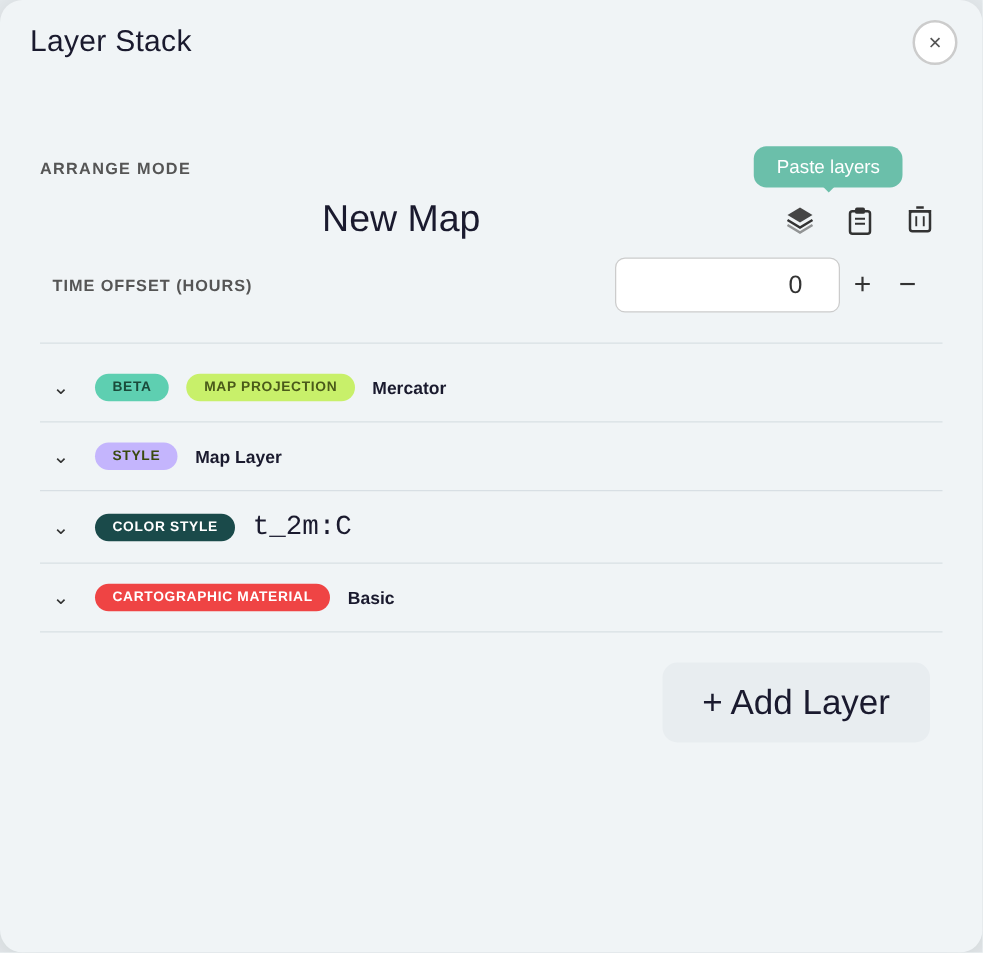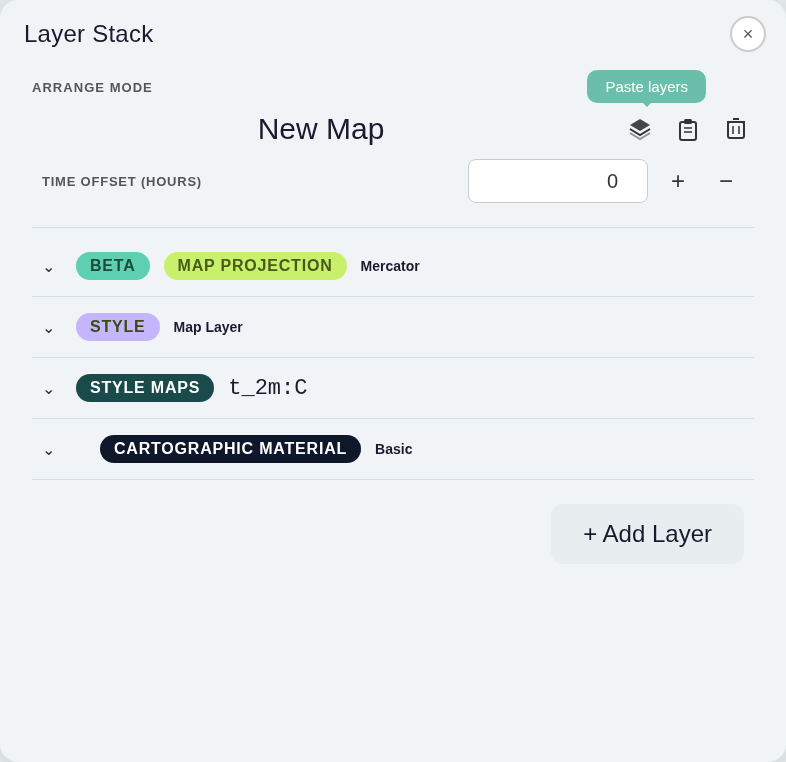--- a/index.html
+++ b/index.html
@@ -54,30 +54,31 @@
 
     .content {
       padding: 16px 32px 24px;
     }
     .arrange-mode-row {
       display: flex;
       align-items: center;
       justify-content: space-between;
       margin-bottom: 8px;
       position: relative;
+      margin-top: 47px;
     }
     .arrange-mode-label {
       font-size: 13px;
       font-weight: 600;
       color: #555;
       letter-spacing: 0.08em;
     }
     .paste-layers-tooltip {
       position: absolute;
-      right: 48px;
+      right: 32px;
       top: -10px;
       background: #6bbfaa;
       color: #fff;
       font-size: 15px;
       font-weight: 500;
       padding: 8px 18px;
       border-radius: 10px;
       white-space: nowrap;
       pointer-events: none;
       z-index: 10;
@@ -115,21 +116,21 @@
       align-items: center;
       justify-content: center;
       font-size: 22px;
       color: #333;
       border-radius: 6px;
     }
 
     .time-offset-row {
       display: flex;
       align-items: center;
-      gap: 12px;
+      gap: 0;
       margin: 12px 0 24px;
       padding: 0 10px;
     }
     .time-offset-label {
       font-size: 13px;
       font-weight: 600;
       color: #555;
       letter-spacing: 0.06em;
       flex: 1;
     }
@@ -174,21 +175,21 @@
       cursor: pointer;
     }
     .chevron {
       font-size: 16px;
       color: #333;
       min-width: 20px;
     }
     .badge {
       border-radius: 20px;
       padding: 5px 14px;
-      font-size: 16px;
+      font-size: 11px;
       font-weight: 700;
       letter-spacing: 0.05em;
       white-space: nowrap;
     }
     .badge-teal {
       background: #5ecfb1;
       color: #1a4a3a;
     }
     .badge-yellow-green {
       background: #c8f06a;
@@ -196,23 +197,22 @@
     }
     .badge-dark-teal {
       background: #1a4a4a;
       color: #fff;
     }
     .badge-style {
       background: #c4b5fd;
       color: #3a4a10;
     }
     .badge-cartographic {
-      background: #0f172a;
+      background: #ef4444;
       color: #fff;
-      margin-left: 24px;
     }
     .layer-name {
       font-size: 22px;
       font-weight: 400;
       color: #1a1a2e;
       font-family: 'Courier New', monospace;
     }
     .layer-name-bold {
       font-size: 14px;
       font-weight: 700;
@@ -221,21 +221,21 @@
     .add-layer-row {
       display: flex;
       justify-content: flex-end;
       padding: 24px 10px 8px;
     }
     .add-layer-btn {
       background: #e8edf0;
       border: none;
       border-radius: 12px;
       padding: 16px 32px;
-      font-size: 24px;
+      font-size: 28px;
       font-weight: 500;
       color: #1a1a2e;
       cursor: pointer;
       display: flex;
       align-items: center;
       gap: 10px;
     }
   </style>
 </head>
 <body>
@@ -299,21 +299,21 @@
     </div>
 
     <div class="layer-item">
       <span class="chevron">⌄</span>
       <span class="badge badge-style">STYLE</span>
       <span class="layer-name-bold">Map Layer</span>
     </div>
 
     <div class="layer-item">
       <span class="chevron">⌄</span>
-      <span class="badge badge-dark-teal">STYLE MAPS</span>
+      <span class="badge badge-dark-teal">COLOR STYLE</span>
       <span class="layer-name">t_2m:C</span>
     </div>
 
     <div class="layer-item">
       <span class="chevron">⌄</span>
       <span class="badge badge-cartographic">CARTOGRAPHIC MATERIAL</span>
       <span class="layer-name-bold">Basic</span>
     </div>
 
     <div class="add-layer-row">

